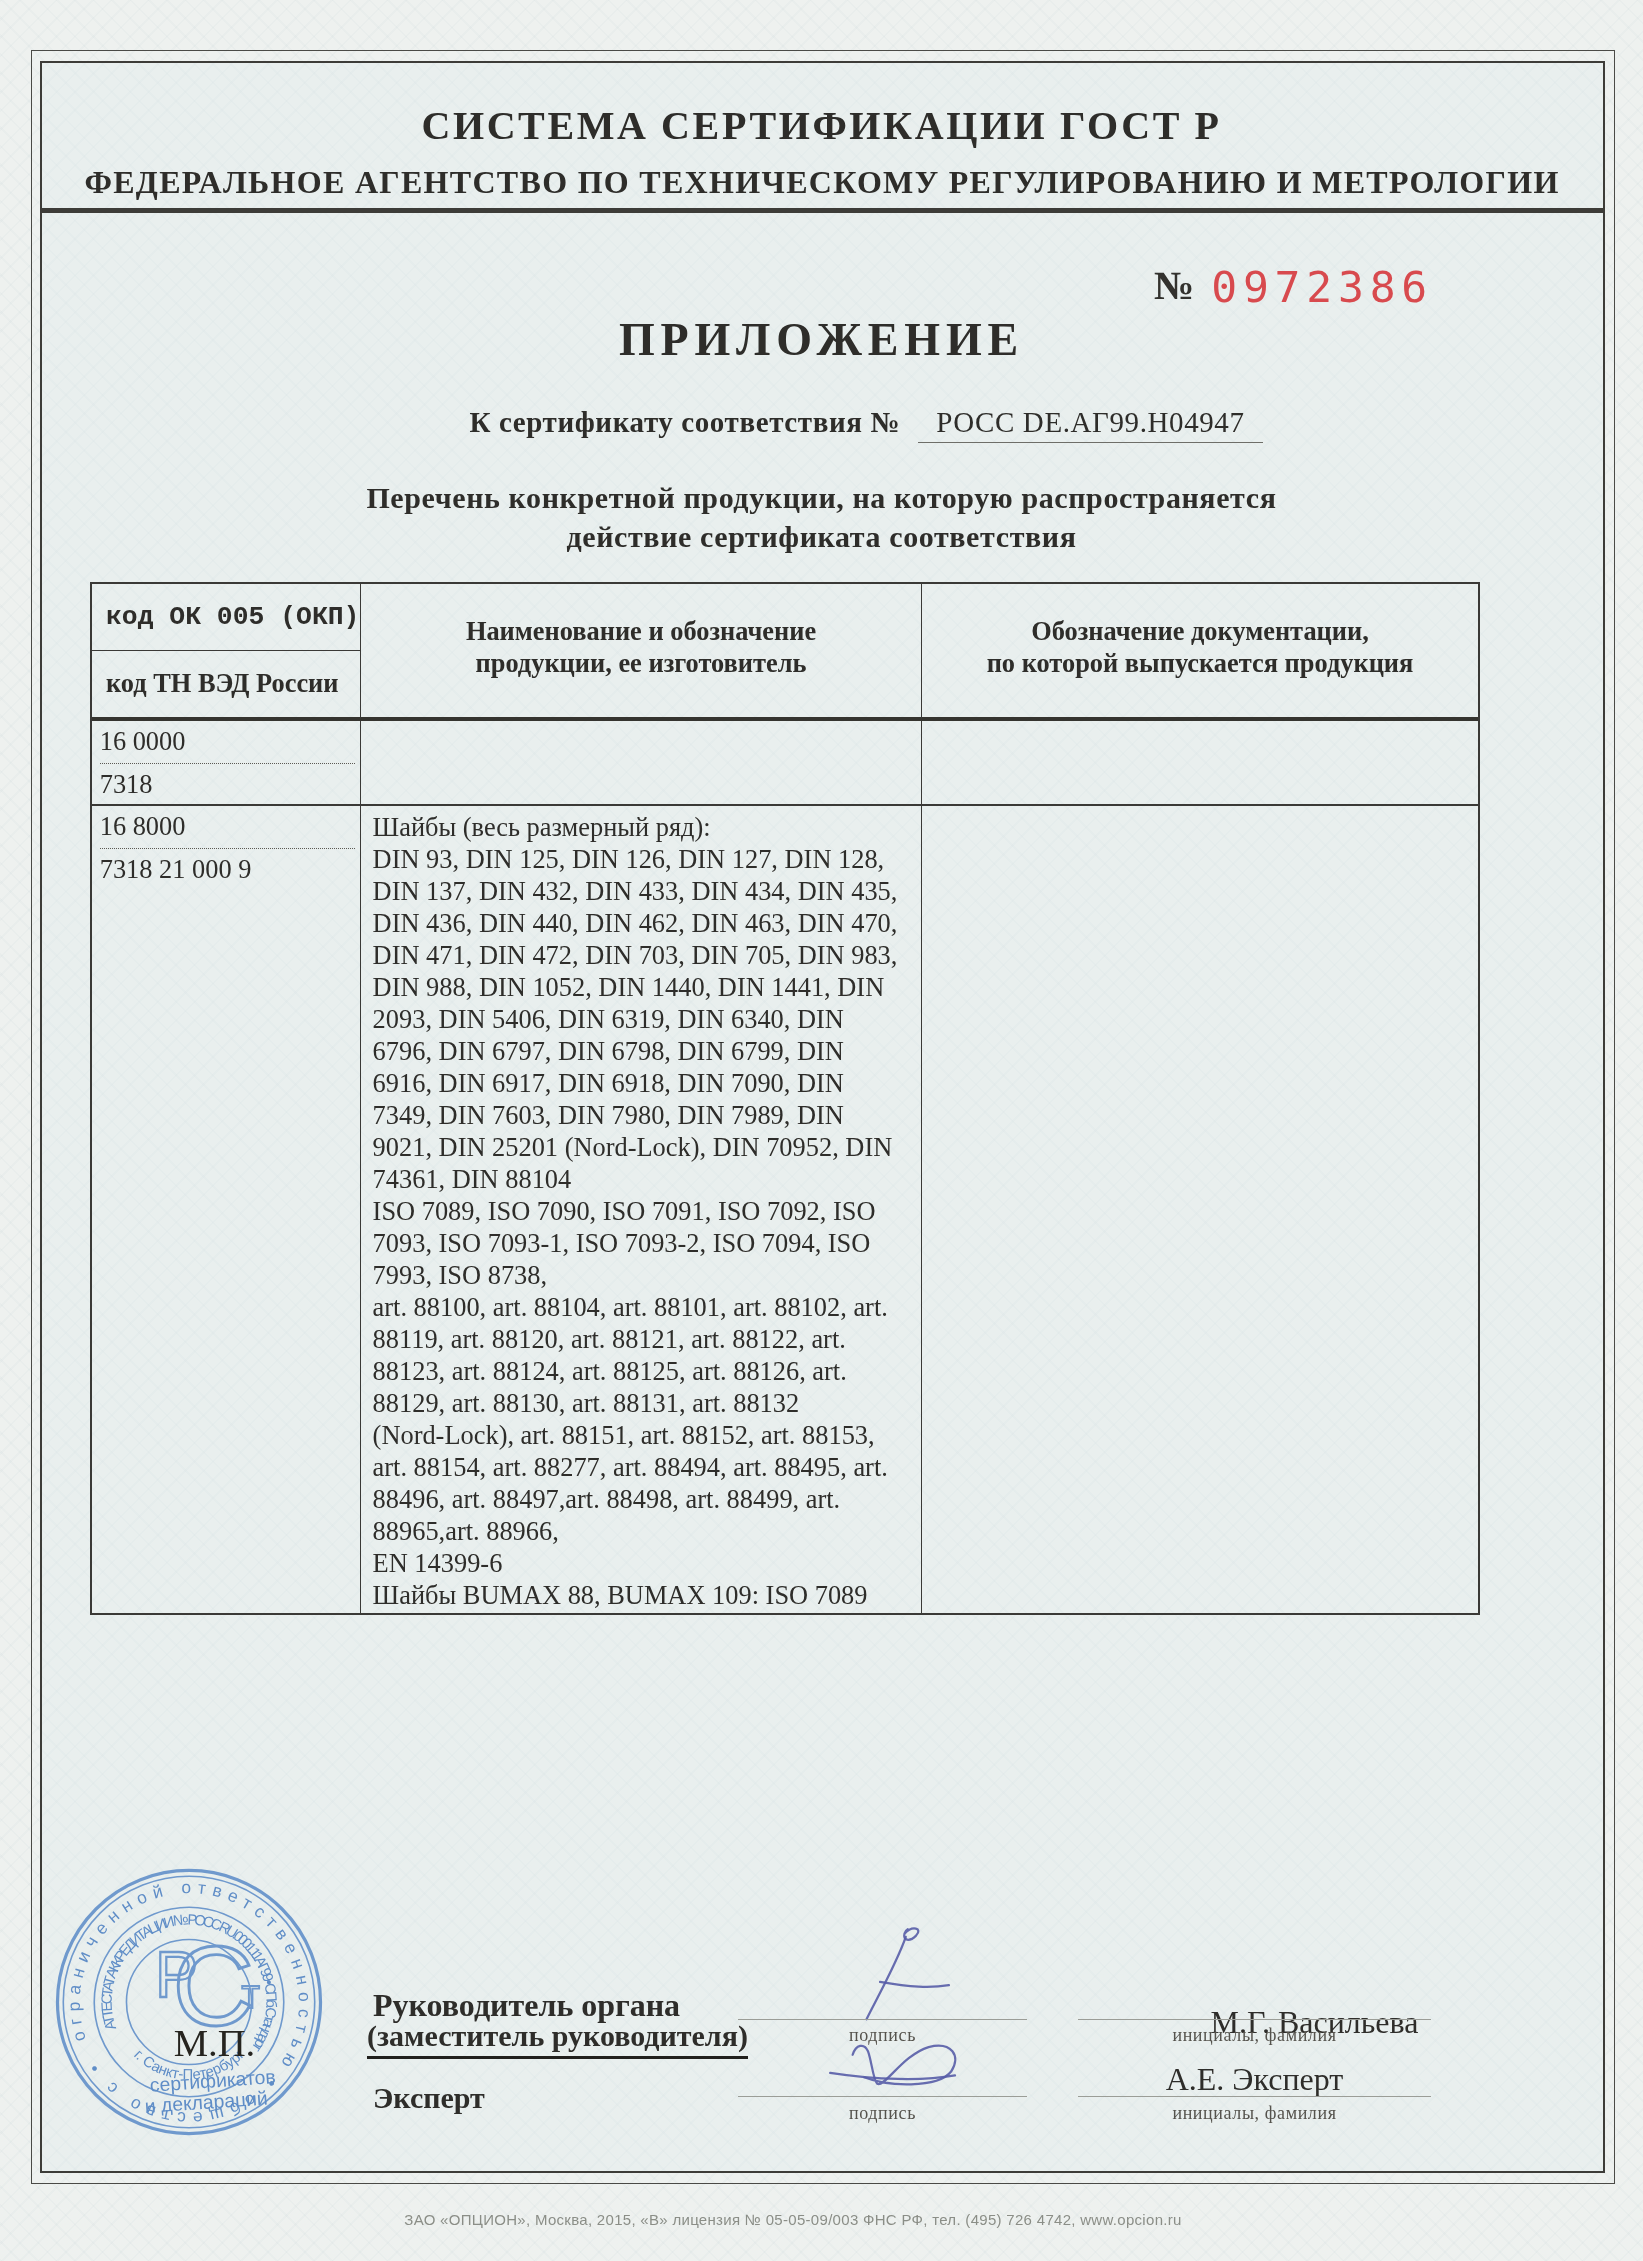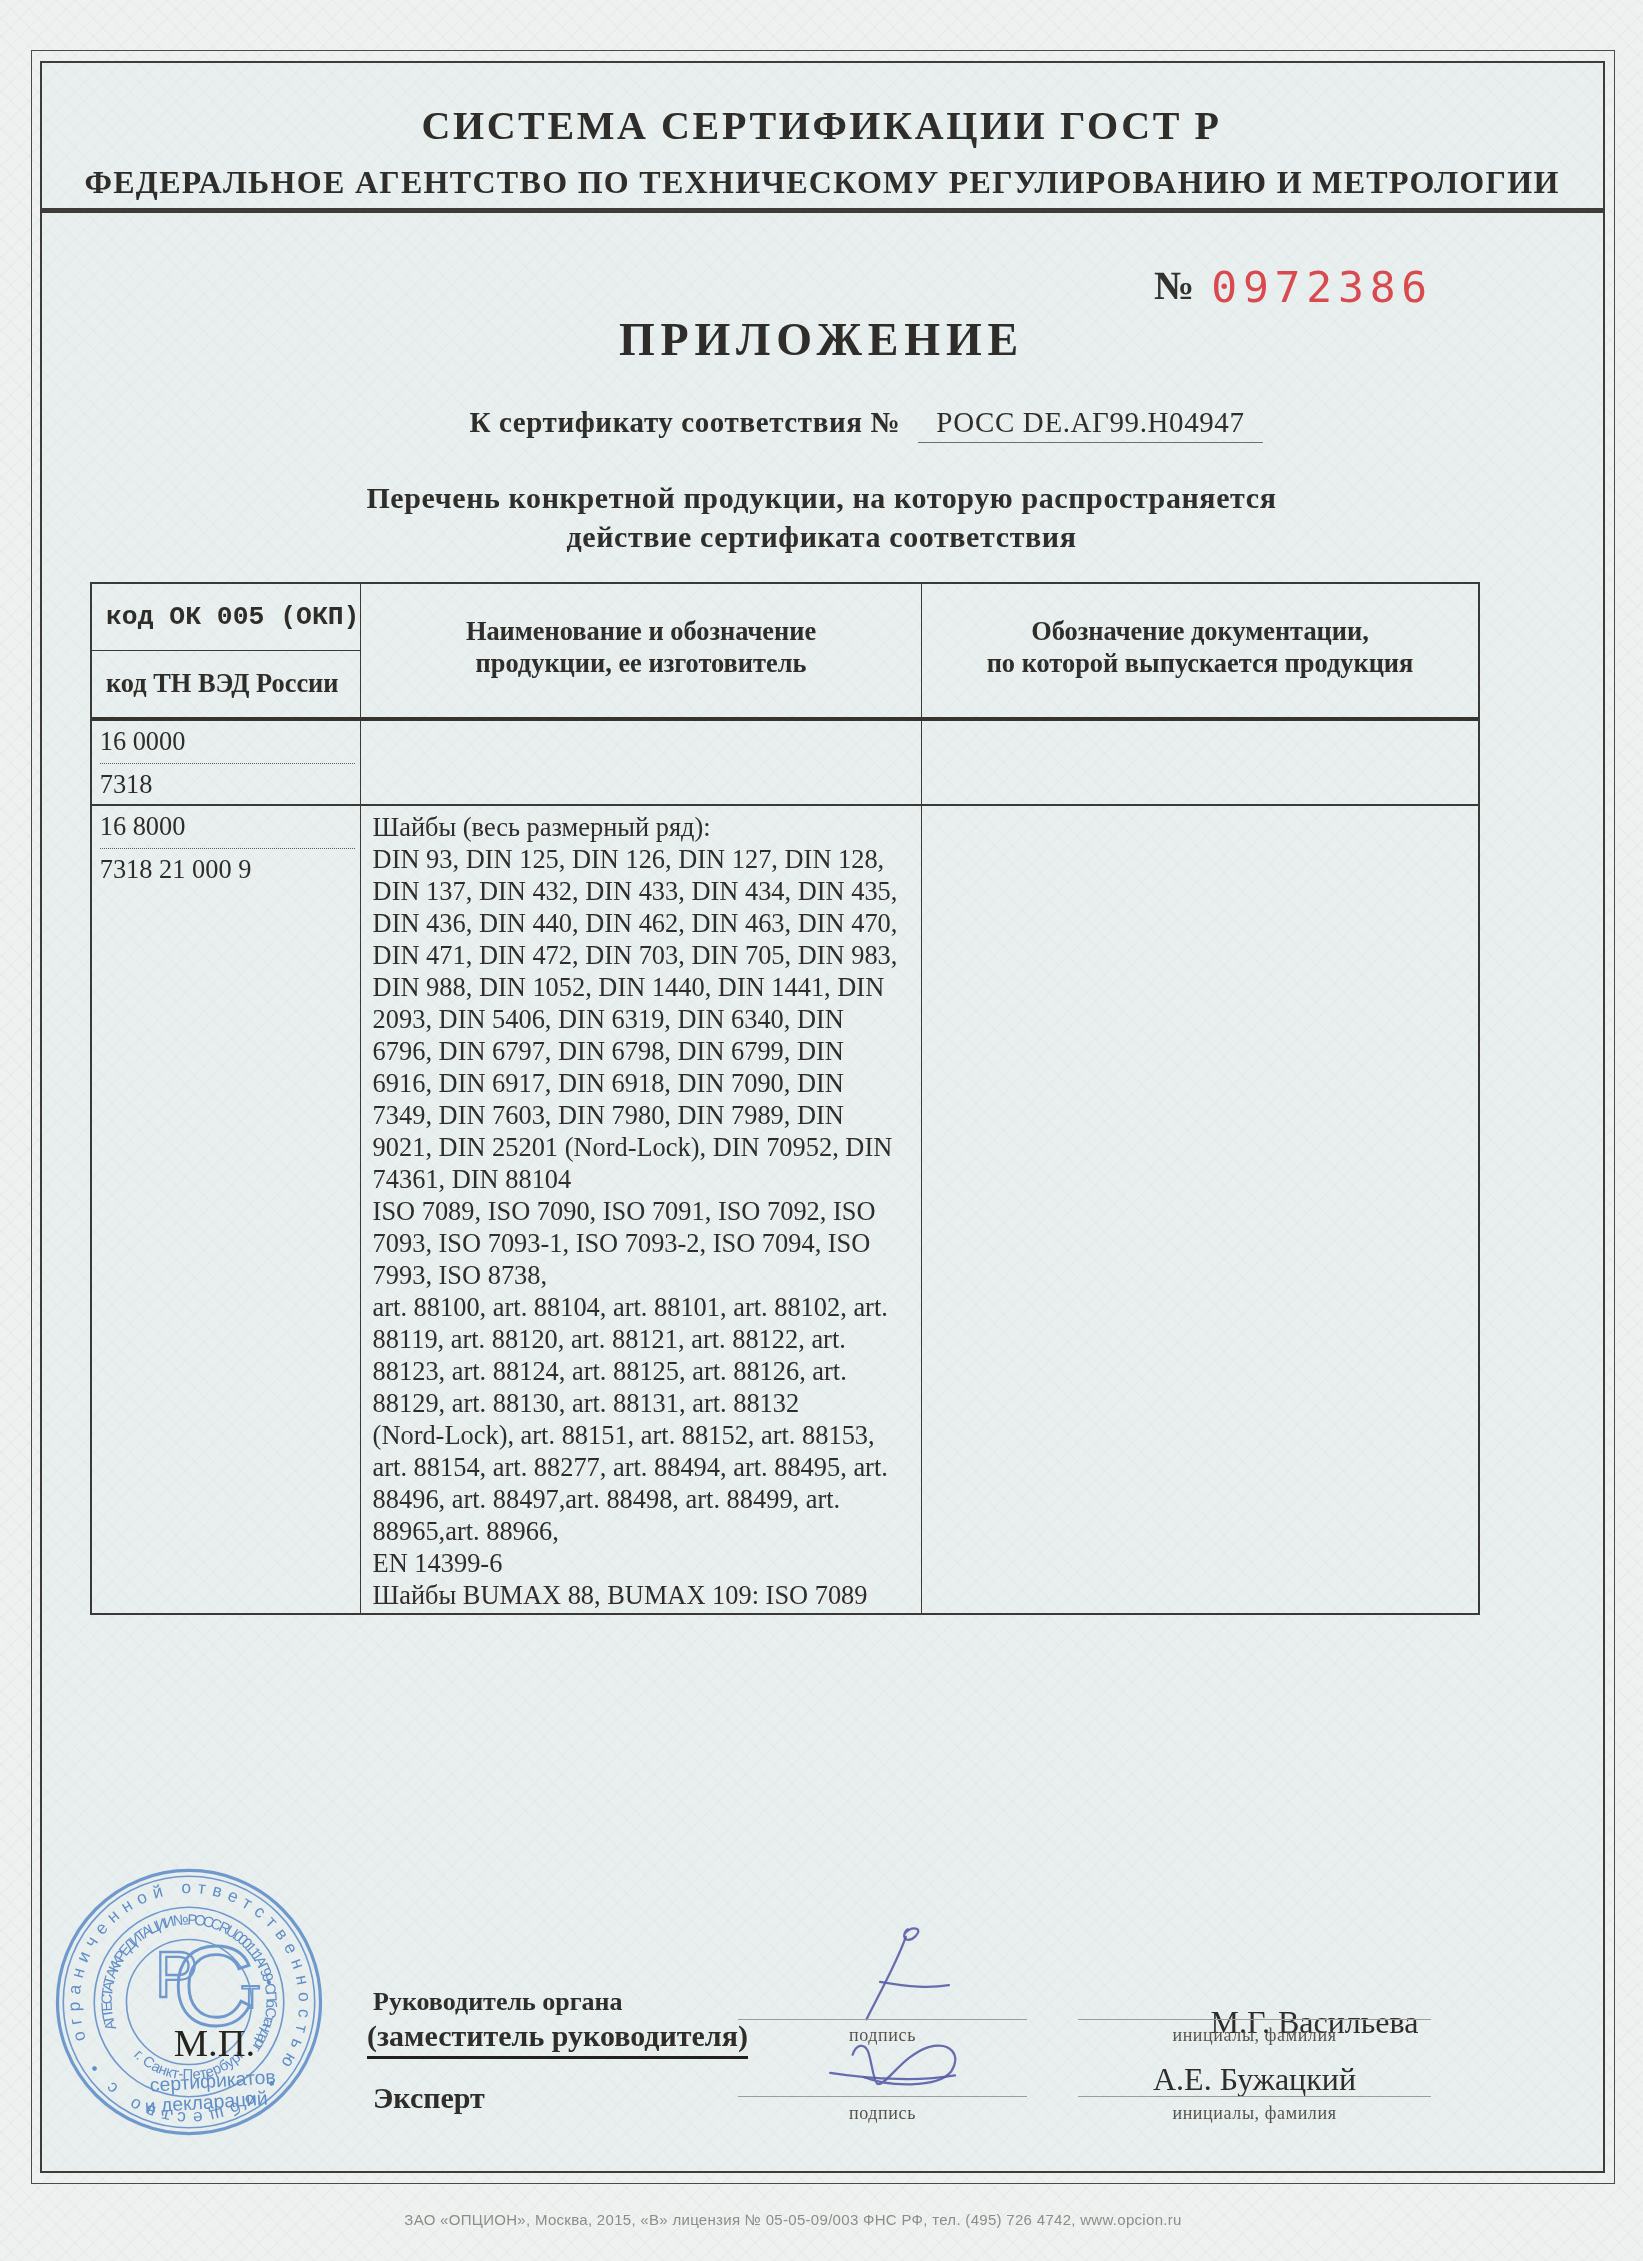--- a/index.html
+++ b/index.html
@@ -37,21 +37,21 @@
          font-weight:600;padding-top:31px;white-space:pre-line;}
   .hc1{padding:0;}
   .hc1 .top{height:67px;border-bottom:1.3px solid #3a3936;display:flex;align-items:center;padding-left:14px;box-sizing:border-box;font-weight:600;font-family:Liberation Mono, monospace;}
   .hc1 .bot{height:64px;display:flex;align-items:center;padding-left:14px;box-sizing:border-box;font-weight:600;}
   .codecell{padding:3.9px 5.2px 0 7.7px;}
   .dotted{border-top:1.9px dotted #5c5a54;margin:6.4px 0 3.9px 0;width:100%;}
   .prodcell{padding:5.2px 9px 0 11.6px;white-space:pre-line;line-height:32px;}
   
   .stamp{left:52px;top:1865px;width:274px;height:274px;}
   
-  .role1a{left:373px;top:1987px;font-size:26px;font-weight:bold;text-align:right;}
+  .role1a{left:373px;top:1987px;font-size:32px;font-weight:bold;text-align:right;}
   .role1b{left:367px;top:2019px;font-size:30px;font-weight:bold;border-bottom:3.9px solid #21201d;padding-bottom:3.2px;text-align:right;}
   .role2{left:373px;top:2081px;font-size:30px;font-weight:bold;}
   .sigline{height:0;border-top:1.3px solid #9b9d97;}
   .sig1line{left:738px;top:2019px;width:289px;}
   .sig2line{left:738px;top:2096px;width:289px;}
   .caption{font-size:18px;color:#55534d;text-align:center;letter-spacing:0.6px;}
   .cap-sig1{left:738px;top:2025px;width:289px;}
   .cap-sig2{left:738px;top:2103px;width:289px;}
   .name{font-size:32px;text-align:center;}
   .name1{left:1138px;top:1980px;width:353px;margin-top:24px;}
@@ -192,20 +192,20 @@
   <div class="abs name name1">М.Г. Васильева</div>
   <div class="abs name1line"></div>
   <div class="abs caption cap-name1">инициалы, фамилия</div>
 
   <svg class="abs" style="left:825px;top:2016px;" width="148" height="84" viewBox="0 0 230 130">
     <path class="ink" d="M 43 60 C 48 44, 61 41, 67 55 C 72 68, 75 99, 81 105 C 91 113, 121 60, 161 48 C 197 39, 212 62, 196 86 C 175 113, 96 109, 61 95"></path>
     <path class="ink" d="M 8 88 C 80 99, 152 101, 202 92"></path>
   </svg>
   <div class="abs sigline sig2line"></div>
   <div class="abs caption cap-sig2">подпись</div>
-  <div class="abs name name2">А.Е. Бужацкий</div>
+  <div class="abs name name2">А.Е. Эксперт</div>
   <div class="abs name2line"></div>
   <div class="abs caption cap-name2">инициалы, фамилия</div>
 
   <div class="abs footer">ЗАО «ОПЦИОН», Москва, 2015, «В»    лицензия № 05-05-09/003 ФНС РФ,  тел. (495) 726 4742, www.opcion.ru</div>
 
 </div>
 
 
 </body></html>

